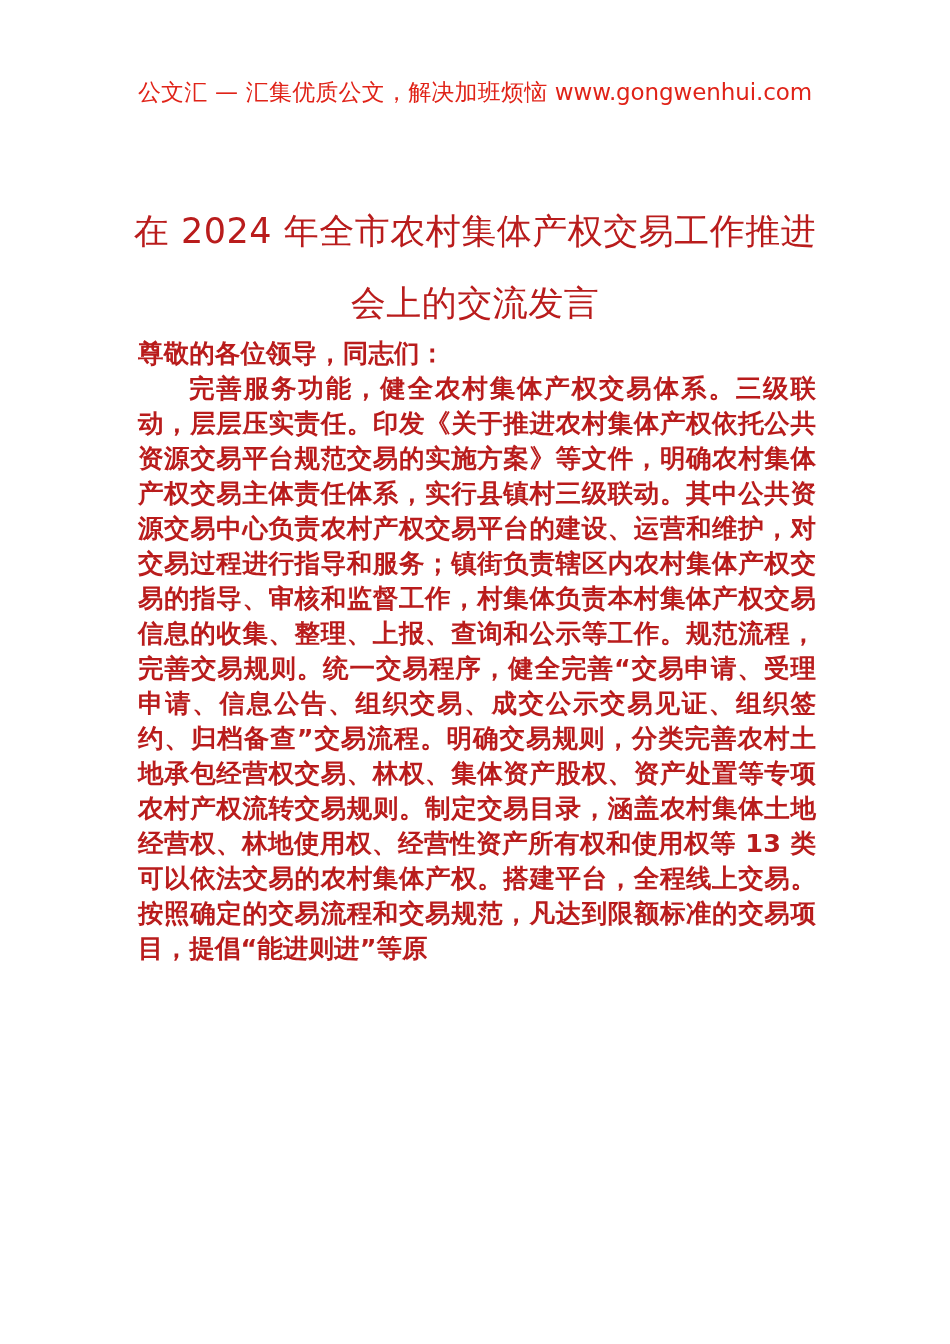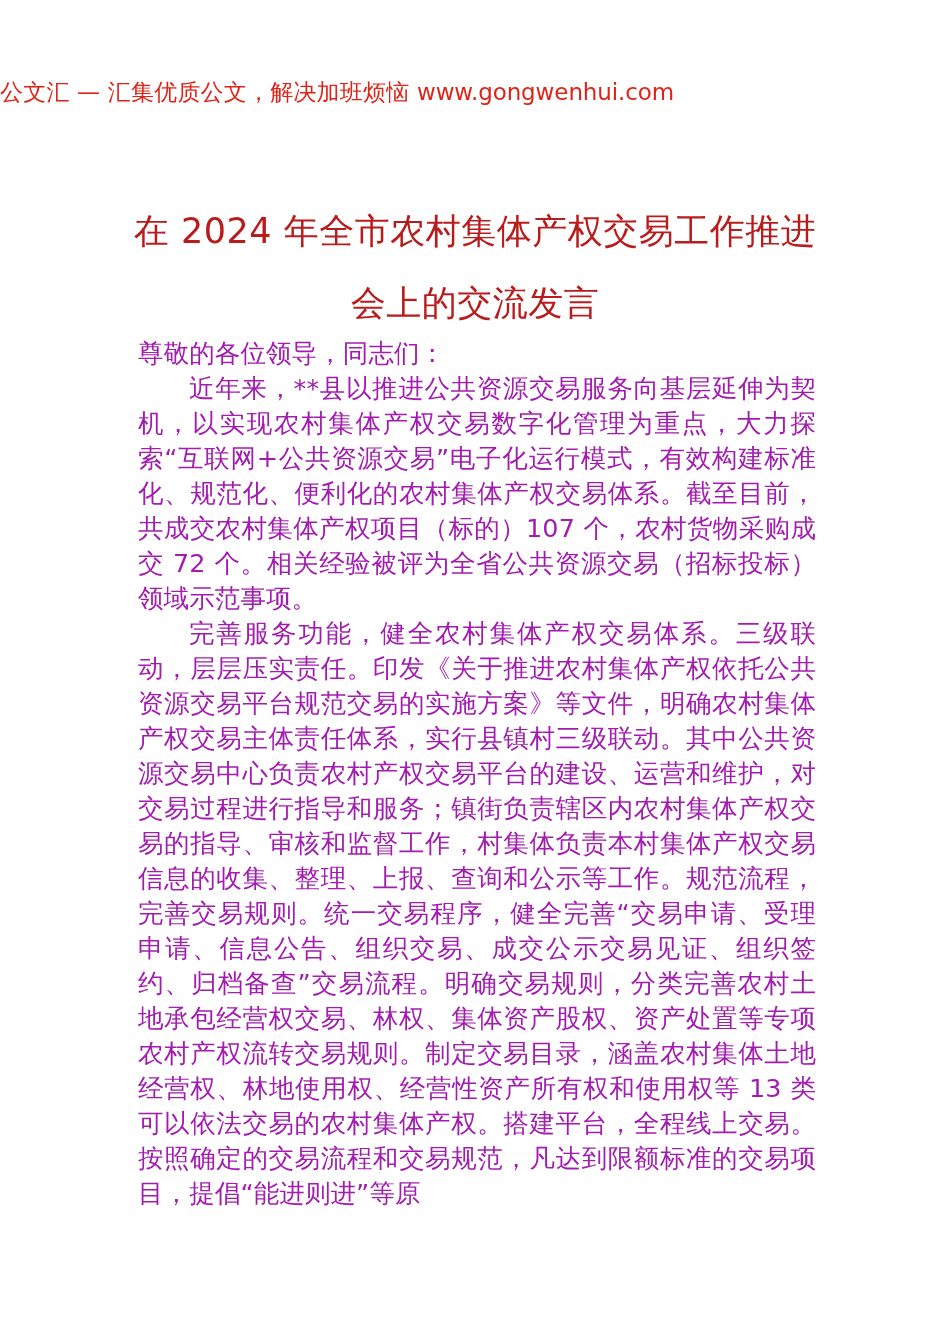--- a/index.html
+++ b/index.html
@@ -23,21 +23,21 @@
     position: relative;
     box-sizing: border-box;
   }
 
   
   .site-header {
     position: absolute;
     top: 78px;
     left: 0;
     width: 950px;
-    text-align: left;
+    text-align: center;
     white-space: nowrap;
   }
   .site-header .wm-text {
     font-family: "DejaVu Sans", "Liberation Sans", sans-serif;
     font-size: 23px;
     line-height: 28px;
     color: #e02318;
     letter-spacing: 0.2px;
     font-weight: 400;
   }
@@ -72,23 +72,23 @@
     left: 138px;
     width: 678px;
   }
   .doc-body p {
     margin: 0;
     font-size: 25.5px;
     line-height: 35px;
     letter-spacing: 0.1px;
     text-align: justify;
     text-justify: inter-ideograph;
-    color: #a21caf;
+    color: #b91c1c;
     font-family: "DejaVu Sans", "Liberation Sans", sans-serif;
-    font-weight: 400;
+    font-weight: 700;
   }
   .doc-body p.indent {
     text-indent: 2em;
   }
   .doc-body p.last {
     text-align: justify;
   }
 </style>
 </head>
 <body>
@@ -96,17 +96,16 @@
 <div class="page">
 
   <div class="site-header">
     <span class="wm-text">公文汇 — 汇集优质公文，解决加班烦恼 </span><span class="wm-url">www.gongwenhui.com</span>
   </div>
 
   <h1 class="doc-title">在 2024 年全市农村集体产权交易工作推进会上的交流发言</h1>
 
   <div class="doc-body">
     <p>尊敬的各位领导，同志们：</p>
-    <p class="indent">近年来，**县以推进公共资源交易服务向基层延伸为契机，以实现农村集体产权交易数字化管理为重点，大力探索“互联网+公共资源交易”电子化运行模式，有效构建标准化、规范化、便利化的农村集体产权交易体系。截至目前，共成交农村集体产权项目（标的）107 个，农村货物采购成交 72 个。相关经验被评为全省公共资源交易（招标投标）领域示范事项。</p>
     <p class="indent last">完善服务功能，健全农村集体产权交易体系。三级联动，层层压实责任。印发《关于推进农村集体产权依托公共资源交易平台规范交易的实施方案》等文件，明确农村集体产权交易主体责任体系，实行县镇村三级联动。其中公共资源交易中心负责农村产权交易平台的建设、运营和维护，对交易过程进行指导和服务；镇街负责辖区内农村集体产权交易的指导、审核和监督工作，村集体负责本村集体产权交易信息的收集、整理、上报、查询和公示等工作。规范流程，完善交易规则。统一交易程序，健全完善“交易申请、受理申请、信息公告、组织交易、成交公示交易见证、组织签约、归档备查”交易流程。明确交易规则，分类完善农村土地承包经营权交易、林权、集体资产股权、资产处置等专项农村产权流转交易规则。制定交易目录，涵盖农村集体土地经营权、林地使用权、经营性资产所有权和使用权等 13 类可以依法交易的农村集体产权。搭建平台，全程线上交易。按照确定的交易流程和交易规范，凡达到限额标准的交易项目，提倡“能进则进”等原</p>
   </div>
 
 </div>
 
 </body></html>

